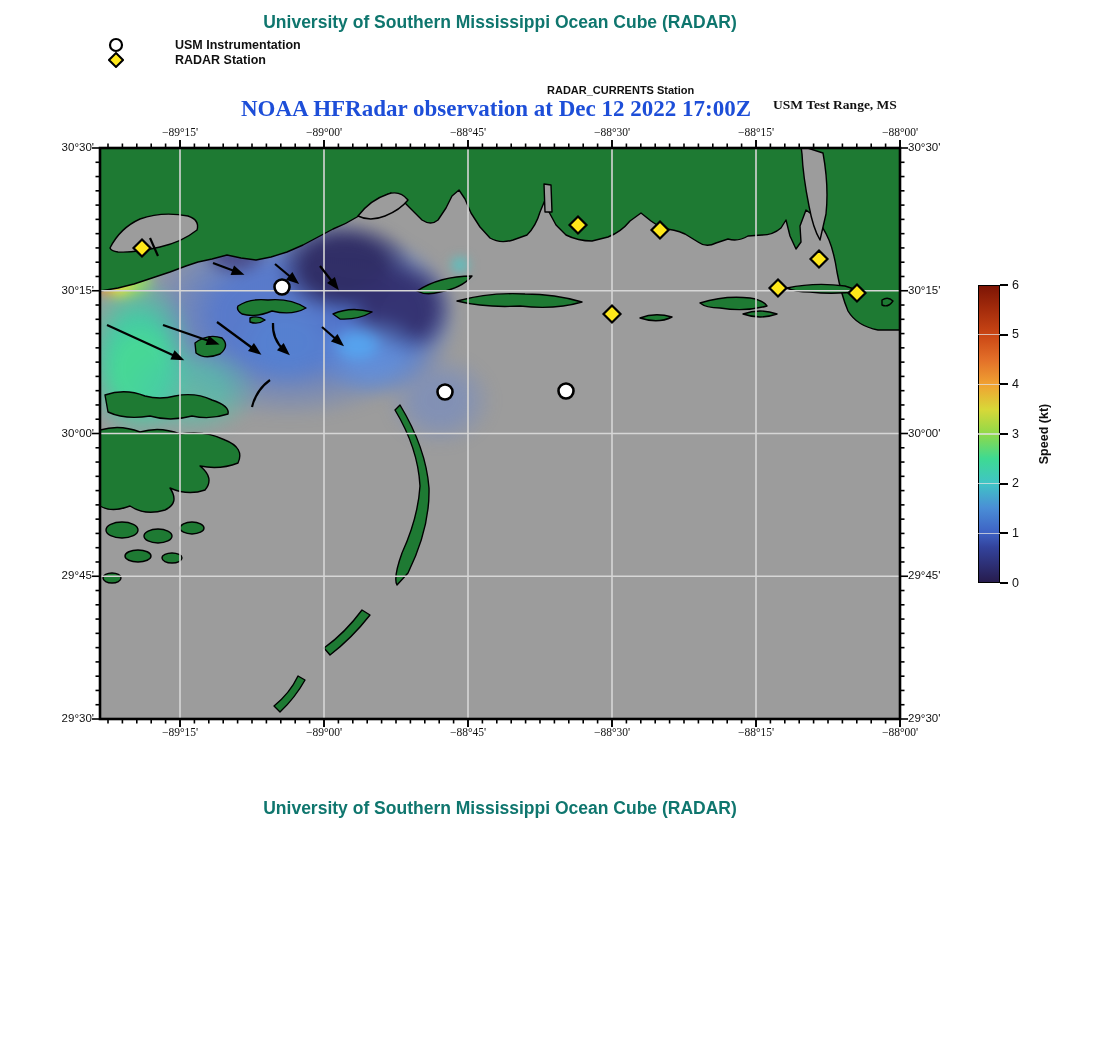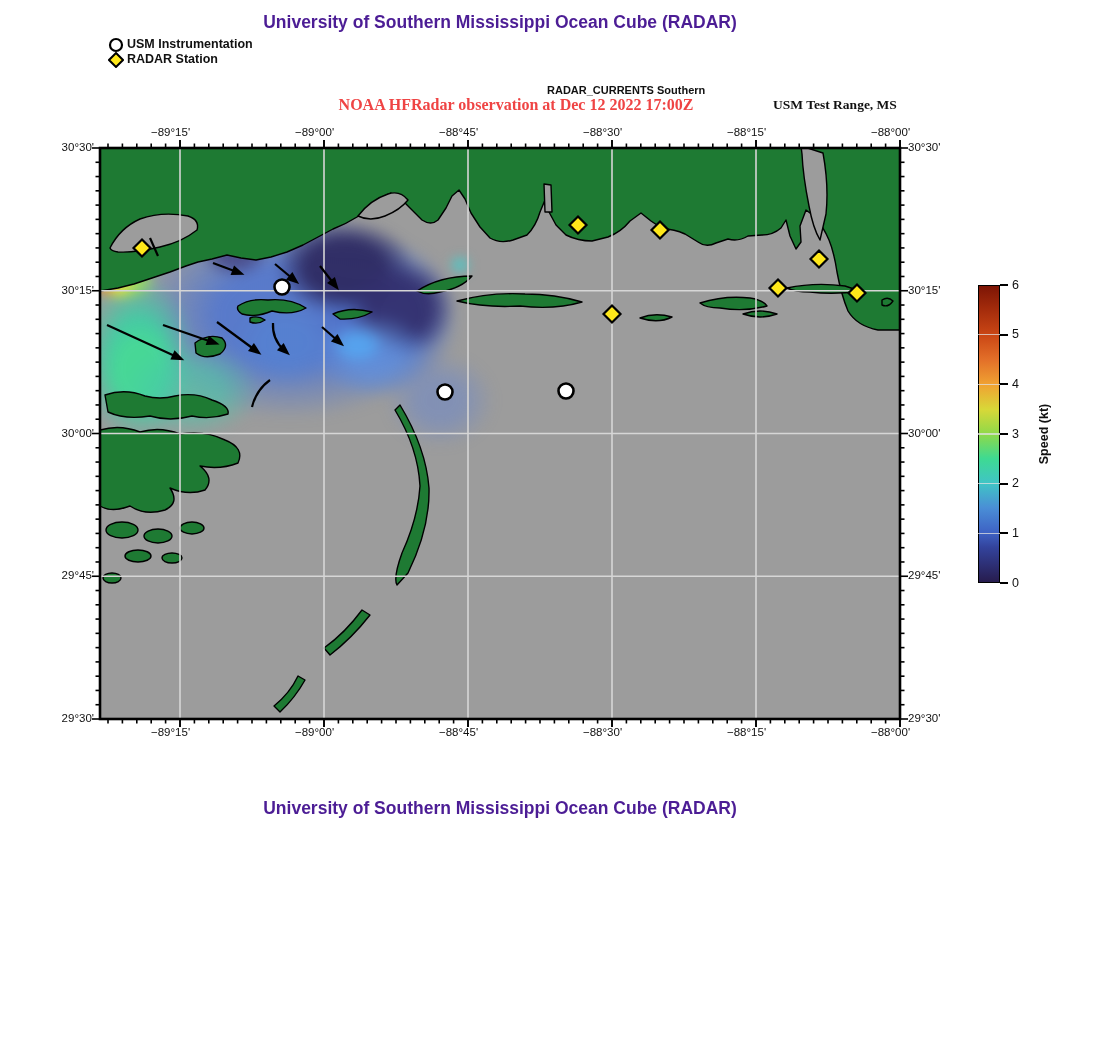--- a/index.html
+++ b/index.html
@@ -1,37 +1,37 @@
 <!DOCTYPE html>
 <html><head>
 <meta charset="utf-8">
 <style>
   html,body{margin:0;padding:0;background:#fff;}
   body{width:1100px;height:1050px;position:relative;font-family:"Liberation Sans",sans-serif;}
   .page{position:absolute;inset:0;}
-  .title{position:absolute;left:100px;width:800px;text-align:center;font-weight:bold;font-size:17.5px;color:#4c1d95;}
+  .title{position:absolute;left:100px;width:800px;text-align:center;font-weight:bold;font-size:17.5px;color:#0f766e;}
   .title-top{top:12px;}
   .title-bottom{top:798px;}
-  .subtitle{position:absolute;left:116px;width:800px;top:96px;text-align:center;
-            font-family:"Liberation Serif",serif;font-weight:bold;font-size:16px;color:#ef4444;}
+  .subtitle{position:absolute;left:96px;width:800px;top:96px;text-align:center;
+            font-family:"Liberation Serif",serif;font-weight:bold;font-size:23px;color:#1d4ed8;}
   .range-label{position:absolute;left:720px;width:230px;top:97px;text-align:center;
             font-family:"Liberation Serif",serif;font-weight:bold;font-size:13.5px;color:#111;}
   .legend{position:absolute;left:108px;top:37px;}
-  .legend-row{display:flex;align-items:flex-start;height:15px;}
+  .legend-row{display:flex;align-items:center;height:15px;gap:48px;}
   .legend-row span{font-weight:bold;font-size:12.5px;color:#111;margin-left:3px;}
   .vecbox{position:absolute;left:548px;top:39px;width:350px;height:41px;border:2px solid #000;background:#fff;}
   .vecrow-label{position:absolute;left:5px;font-weight:bold;font-size:11.5px;color:#111;line-height:12px;}
   .veccaption{position:absolute;left:547px;top:84px;font-weight:bold;font-size:11px;color:#111;}
   .map{position:absolute;left:100px;top:148px;width:800px;height:571px;overflow:hidden;}
   .map svg{position:absolute;left:0;top:0;}
   .blobs{position:absolute;inset:0;filter:blur(6px);}
   .b{position:absolute;border-radius:50%;}
   .axes{position:absolute;left:78px;top:126px;width:846px;height:617px;pointer-events:none;}
   .ticklabel{position:absolute;font-size:11.5px;color:#111;white-space:nowrap;}
-  .tl-x{width:58px;}
+  .tl-x{width:58px;text-align:center;font-family:Liberation Serif, serif;}
   .tl-yl{width:62px;text-align:right;}
   .tl-yr{width:62px;text-align:left;}
   .cbar{position:absolute;left:978px;top:285px;width:22px;height:298px;border:1.6px solid #000;box-sizing:border-box;}
   .cbar-line{position:absolute;left:978px;width:22px;height:1.5px;background:rgba(225,225,225,.75);}
   .cbar-tick{position:absolute;left:1000px;width:8px;height:1.8px;background:#000;}
   .cbar-num{position:absolute;left:1012px;width:30px;font-size:12.5px;color:#111;}
   .cbar-label{position:absolute;left:1044px;top:434px;transform:translate(-50%,-50%) rotate(-90deg);
               font-weight:bold;font-size:12.5px;color:#111;white-space:nowrap;}
 </style>
 </head>
@@ -49,21 +49,21 @@
       <span>USM Instrumentation</span>
     </div>
     <div class="legend-row">
       <svg width="16" height="16">
         <path d="M8,1 L15,8 L8,15 L1,8 Z" fill="#ffe81a" stroke="#000" stroke-width="2"></path>
       </svg>
       <span>RADAR Station</span>
     </div>
   </div>
 
-  <div class="veccaption">RADAR_CURRENTS Southern</div>
+  <div class="veccaption">RADAR_CURRENTS Station</div>
 
   <div class="subtitle">NOAA HFRadar observation at Dec 12 2022 17:00Z</div>
   <div class="range-label">USM Test Range, MS</div>
 
   <div class="map" id="map" style="background:#9c9c9c">
 
     <div class="blobs">
       <div class="b" style="left:30px;top:62px;width:320px;height:210px;background:radial-gradient(closest-side,rgba(85,120,205,.95) 45%,rgba(85,120,205,0) 100%)"></div>
       <div class="b" style="left:200px;top:90px;width:160px;height:160px;background:radial-gradient(closest-side,rgba(78,112,200,.9) 45%,rgba(78,112,200,0) 100%)"></div>
       <div class="b" style="left:130px;top:150px;width:110px;height:90px;background:radial-gradient(closest-side,rgba(85,130,210,.75) 40%,rgba(85,130,210,0) 100%)"></div>

